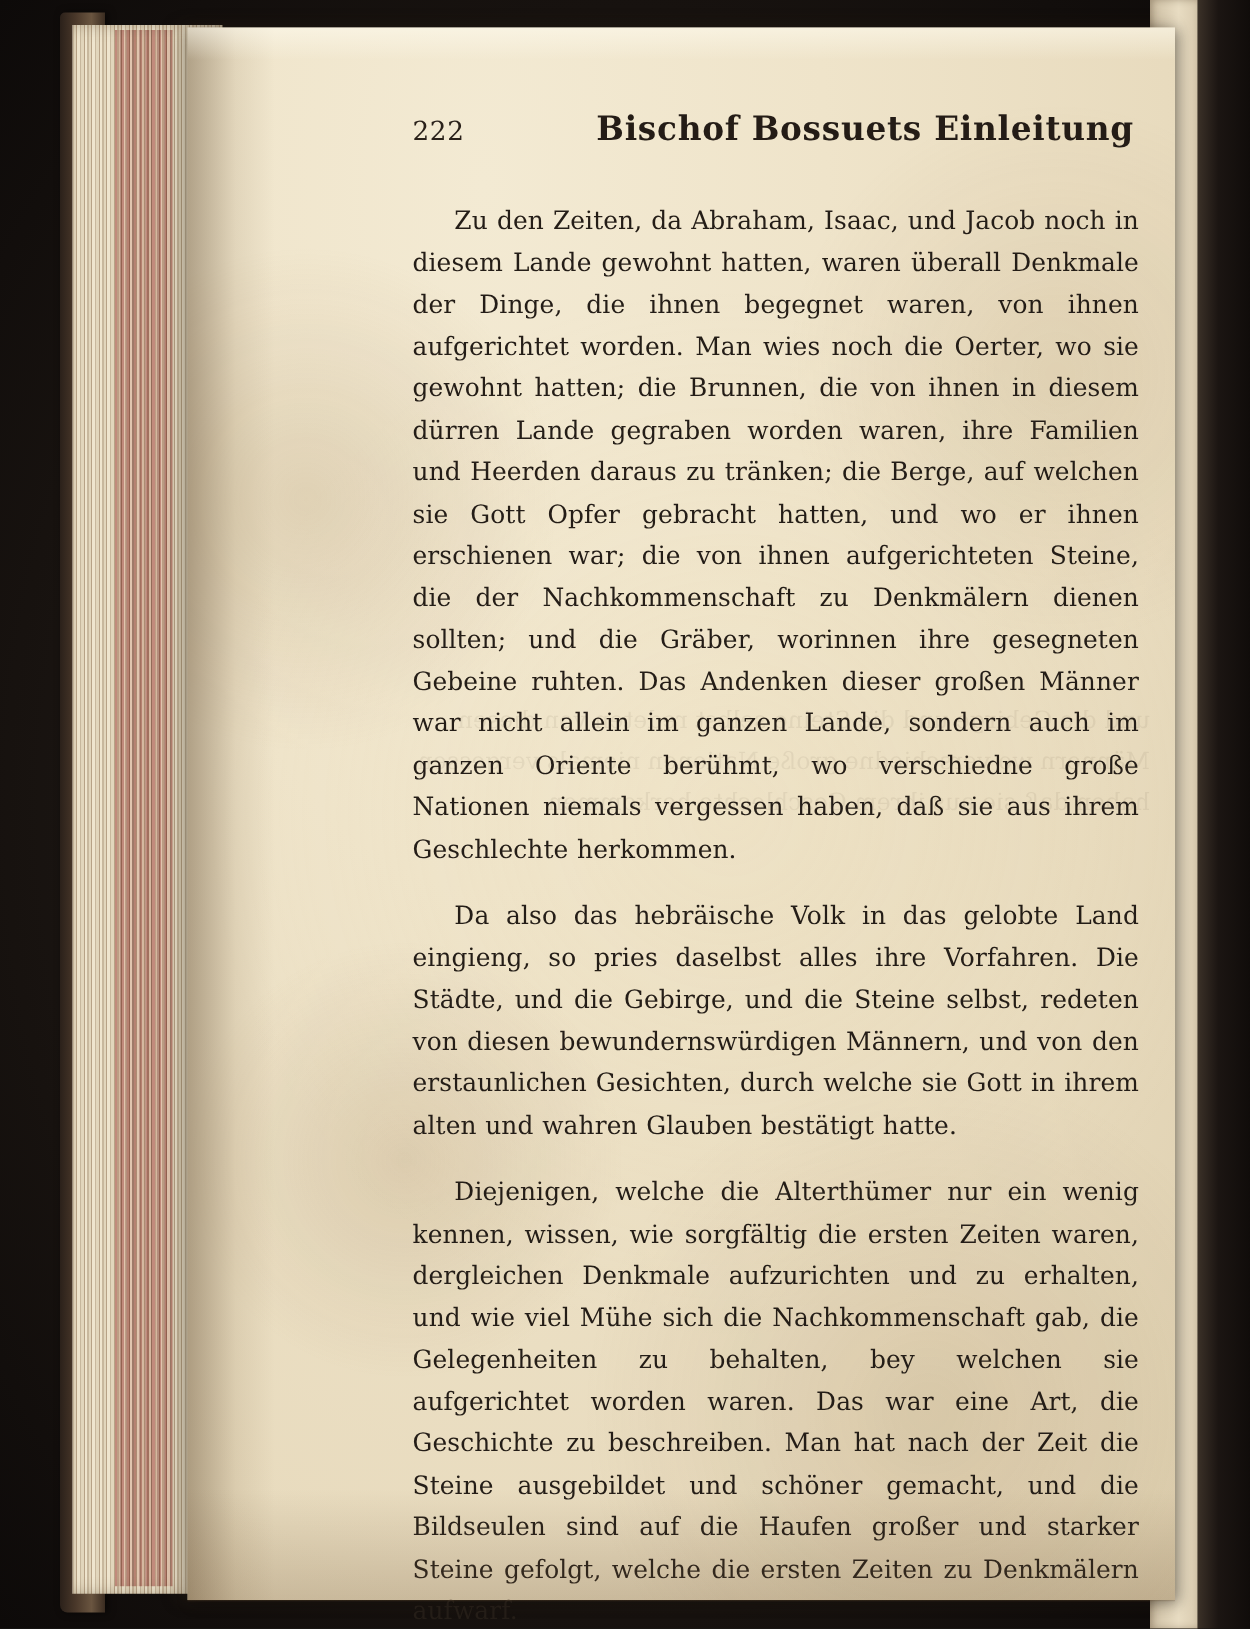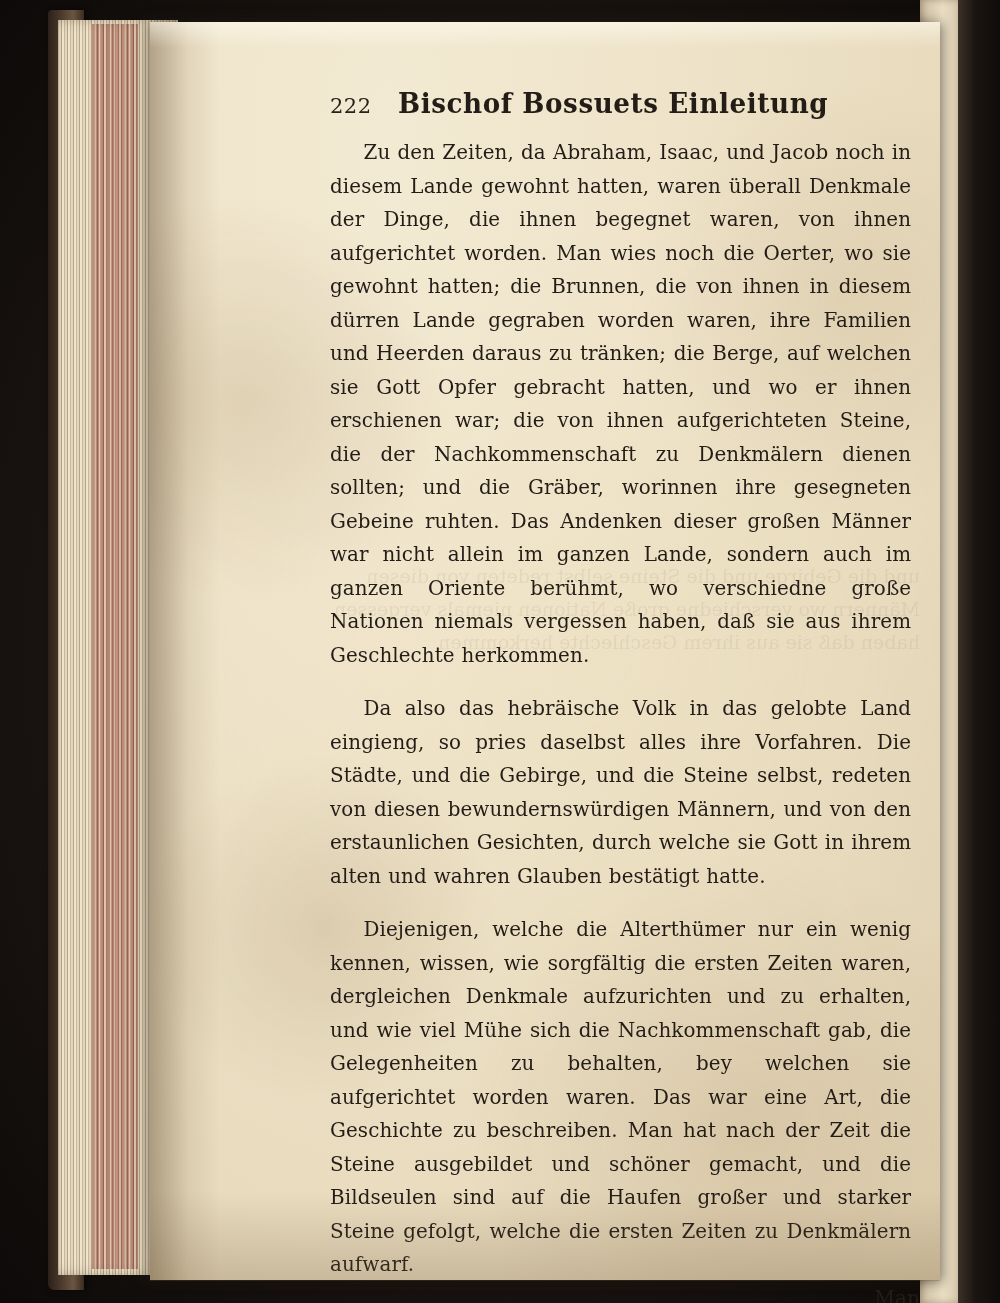--- a/index.html
+++ b/index.html
@@ -147,21 +147,22 @@
     position: absolute;
     left: 330px;
     top: 88px;
     width: 590px;
   }
 
   .head-line {
     display: flex;
     align-items: baseline;
     gap: 26px;
-    margin-bottom: 17px;
+    margin-bottom: 41px;
+    justify-content: space-between;
   }
   .folio {
     font-family: "DejaVu Serif", serif;
     font-size: 21px;
     color: #2a211a;
     letter-spacing: 0.5px;
   }
   .running-title {
     font-family: "DejaVu Serif", serif;
     font-size: 27px;

